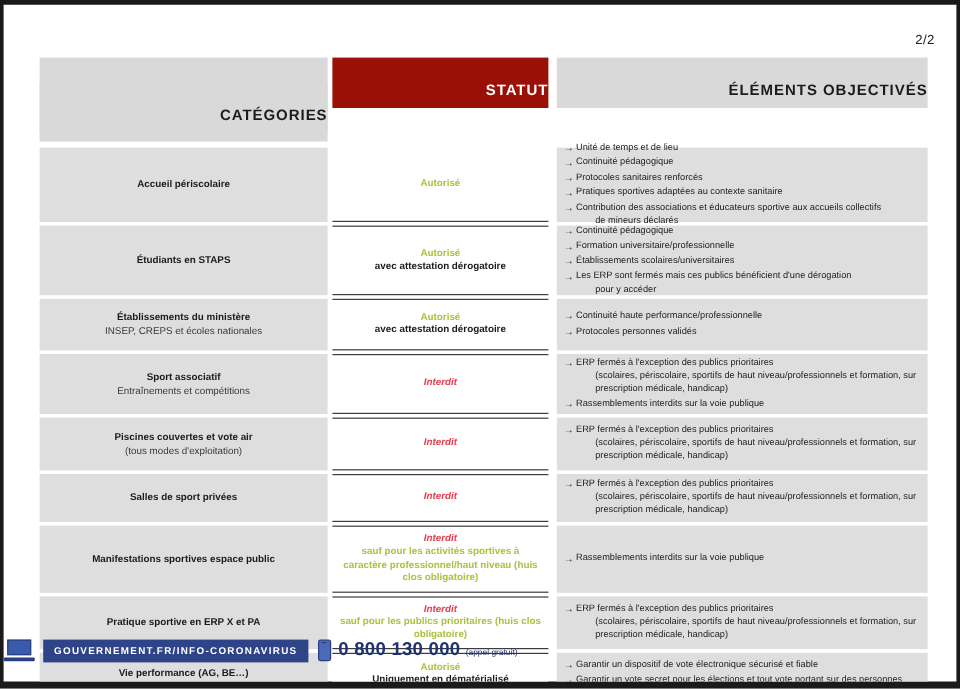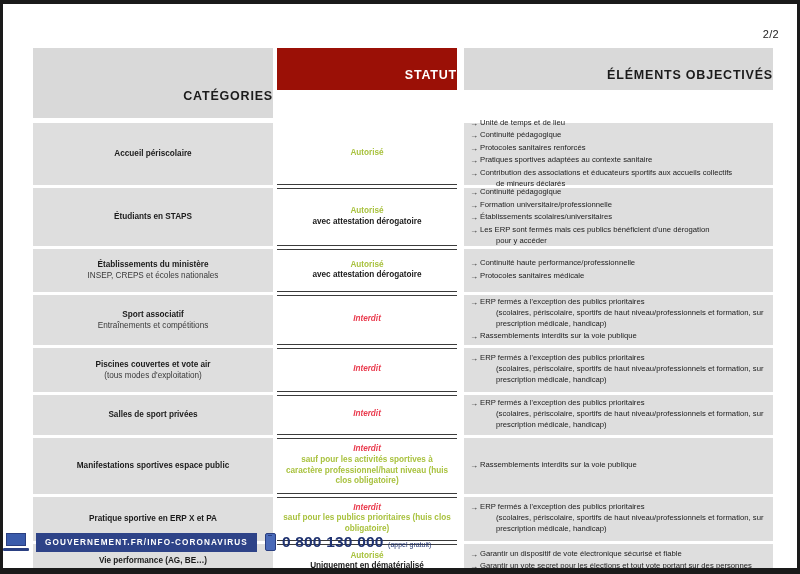--- a/index.html
+++ b/index.html
@@ -272,21 +272,21 @@
             <div class="bullet">
               <span class="arrow">→</span>
               <span class="btext"><span>Protocoles sanitaires renforcés</span></span>
             </div>
             <div class="bullet">
               <span class="arrow">→</span>
               <span class="btext"><span>Pratiques sportives adaptées au contexte sanitaire</span></span>
             </div>
             <div class="bullet">
               <span class="arrow">→</span>
-              <span class="btext"><span>Contribution des associations et éducateurs sportifs aux accueils collectifs</span><span class="cont">de mineurs déclarés</span></span>
+              <span class="btext"><span>Contribution des associations et éducateurs sportive aux accueils collectifs</span><span class="cont">de mineurs déclarés</span></span>
             </div>
           </div>
         </div>
         <div class="row" style="height: 58px;">
           <div class="cell-cat col-cat">
             <div>
               <div class="cat-title">Étudiants en STAPS</div>
             </div>
           </div>
           <div class="cell-stat col-stat">
@@ -323,21 +323,21 @@
             <div class="stat-main ok" style="color: rgb(169, 194, 63);">Autorisé</div>
             <div class="stat-sub">avec attestation dérogatoire</div>
           </div>
           <div class="cell-elem col-elem">
             <div class="bullet">
               <span class="arrow">→</span>
               <span class="btext"><span>Continuité haute performance/professionnelle</span></span>
             </div>
             <div class="bullet">
               <span class="arrow">→</span>
-              <span class="btext"><span>Protocoles sanitaires médicale</span></span>
+              <span class="btext"><span>Protocoles personnes validés</span></span>
             </div>
           </div>
         </div>
         <div class="row" style="height: 50px;">
           <div class="cell-cat col-cat">
             <div>
               <div class="cat-title">Sport associatif</div>
               <div class="cat-sub">Entraînements et compétitions</div>
             </div>
           </div>

